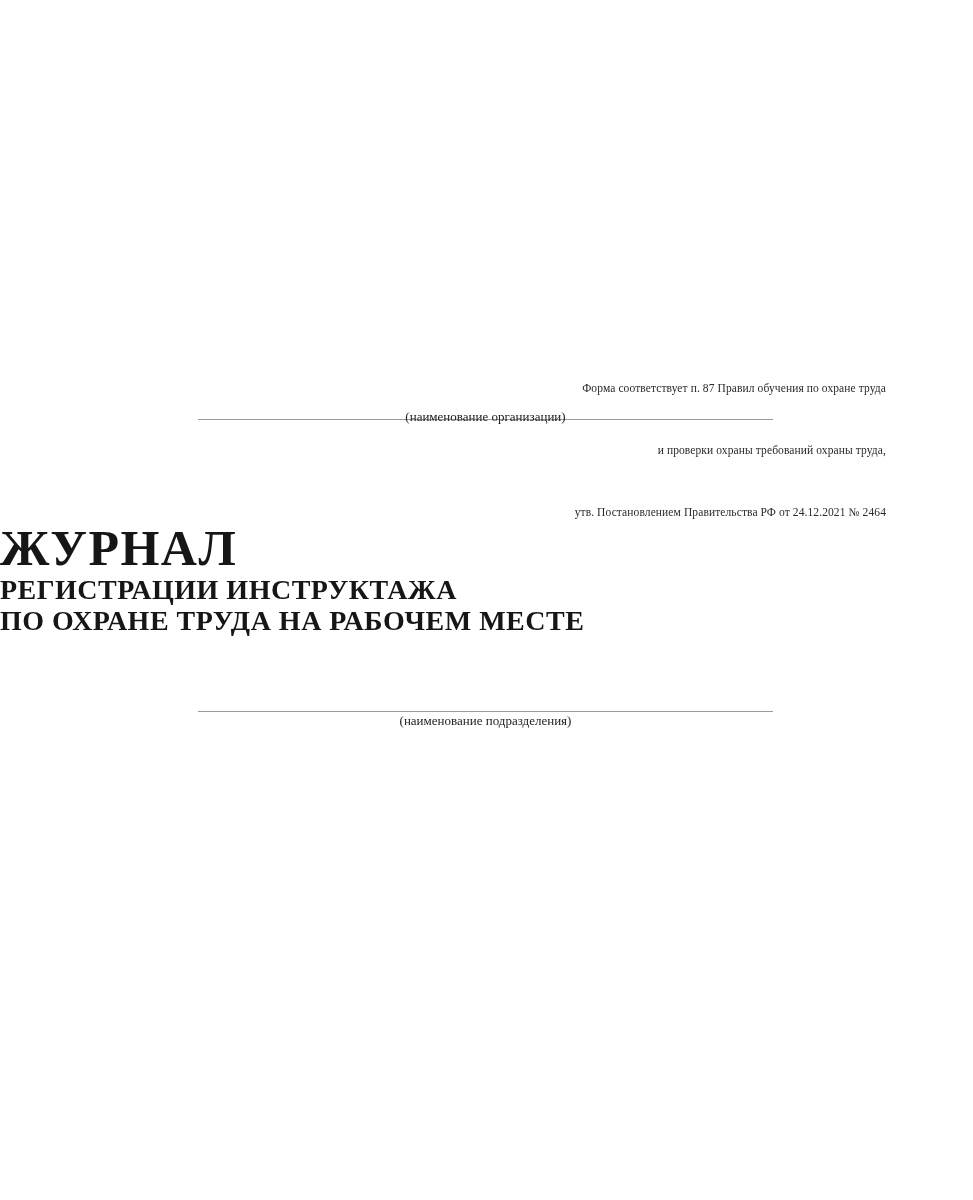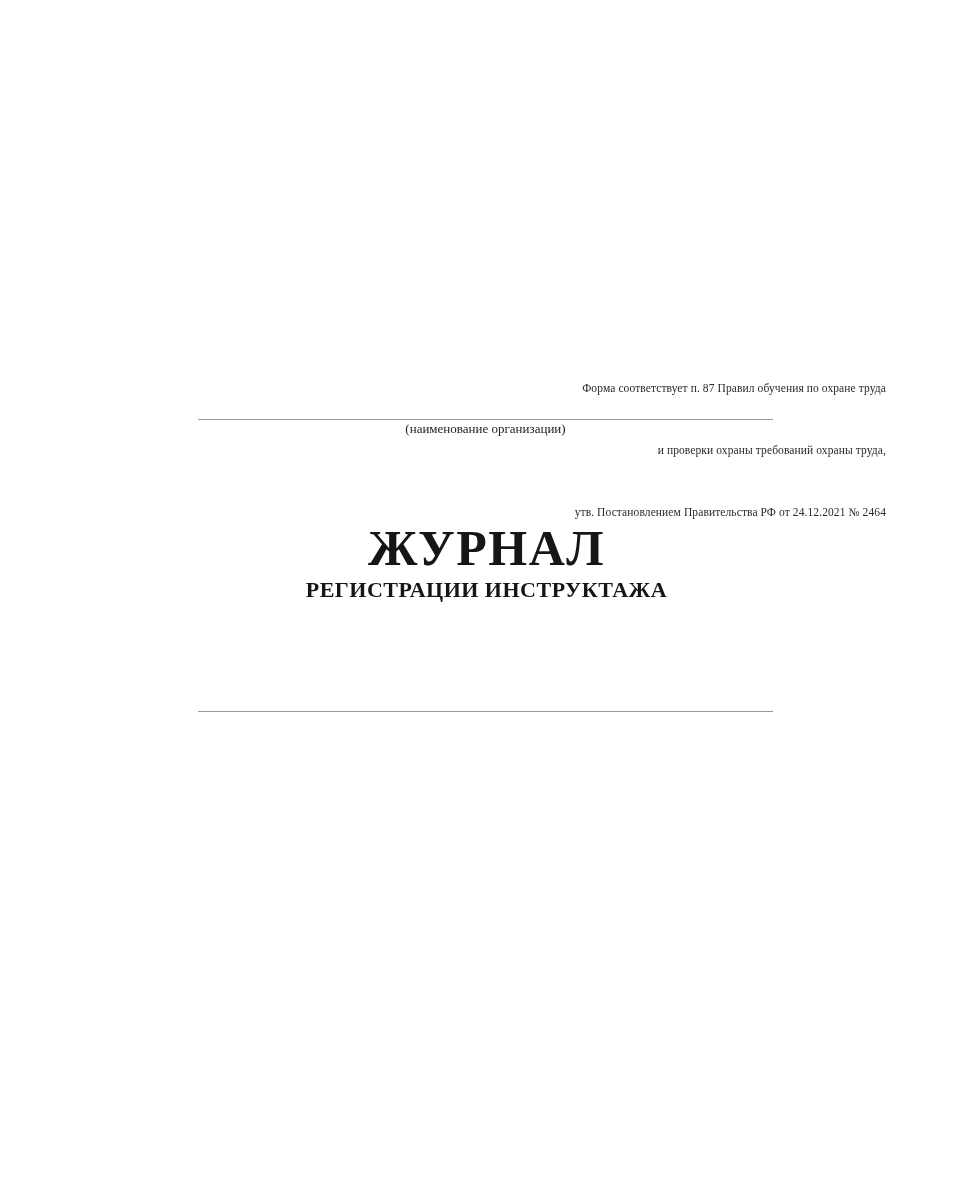--- a/index.html
+++ b/index.html
@@ -38,38 +38,38 @@
   .rule-dept { top: 711px; }
   .field-caption {
     position: absolute;
     left: 198px;
     width: 575px;
     text-align: center;
     font-size: 13px;
     line-height: 17px;
     color: #222222;
   }
-  .caption-org  { top: 420px; }
+  .caption-org  { top: 408px; }
   .caption-dept { top: 712px; }
   .title-block {
     position: absolute;
     top: 522px;
     left: 0;
     width: 973px;
-    text-align: center;
+    text-align: left;
     font-weight: bold;
     color: #161616;
   }
   .title-main {
     font-size: 50px;
     line-height: 52px;
     letter-spacing: 1.5px;
   }
   .title-sub {
-    font-size: 22px;
+    font-size: 28px;
     line-height: 31px;
     letter-spacing: 0.5px;
   }
 </style>
 </head>
 <body>
 
 <div class="page">
 
   <div class="ref-note">
@@ -77,17 +77,19 @@
     <div>и проверки охраны требований охраны труда,</div>
     <div>утв. Постановлением Правительства РФ от 24.12.2021 № 2464</div>
   </div>
 
   <div class="field-rule rule-org"></div>
   <div class="field-caption caption-org">(наименование организации)</div>
 
   <div class="title-block">
     <div class="title-main">ЖУРНАЛ</div>
     <div class="title-sub">РЕГИСТРАЦИИ ИНСТРУКТАЖА</div>
+    <div class="title-sub">ПО ОХРАНЕ ТРУДА НА РАБОЧЕМ МЕСТЕ</div>
   </div>
 
   <div class="field-rule rule-dept"></div>
+  <div class="field-caption caption-dept">(наименование подразделения)</div>
 
 </div>
 
 </body></html>

